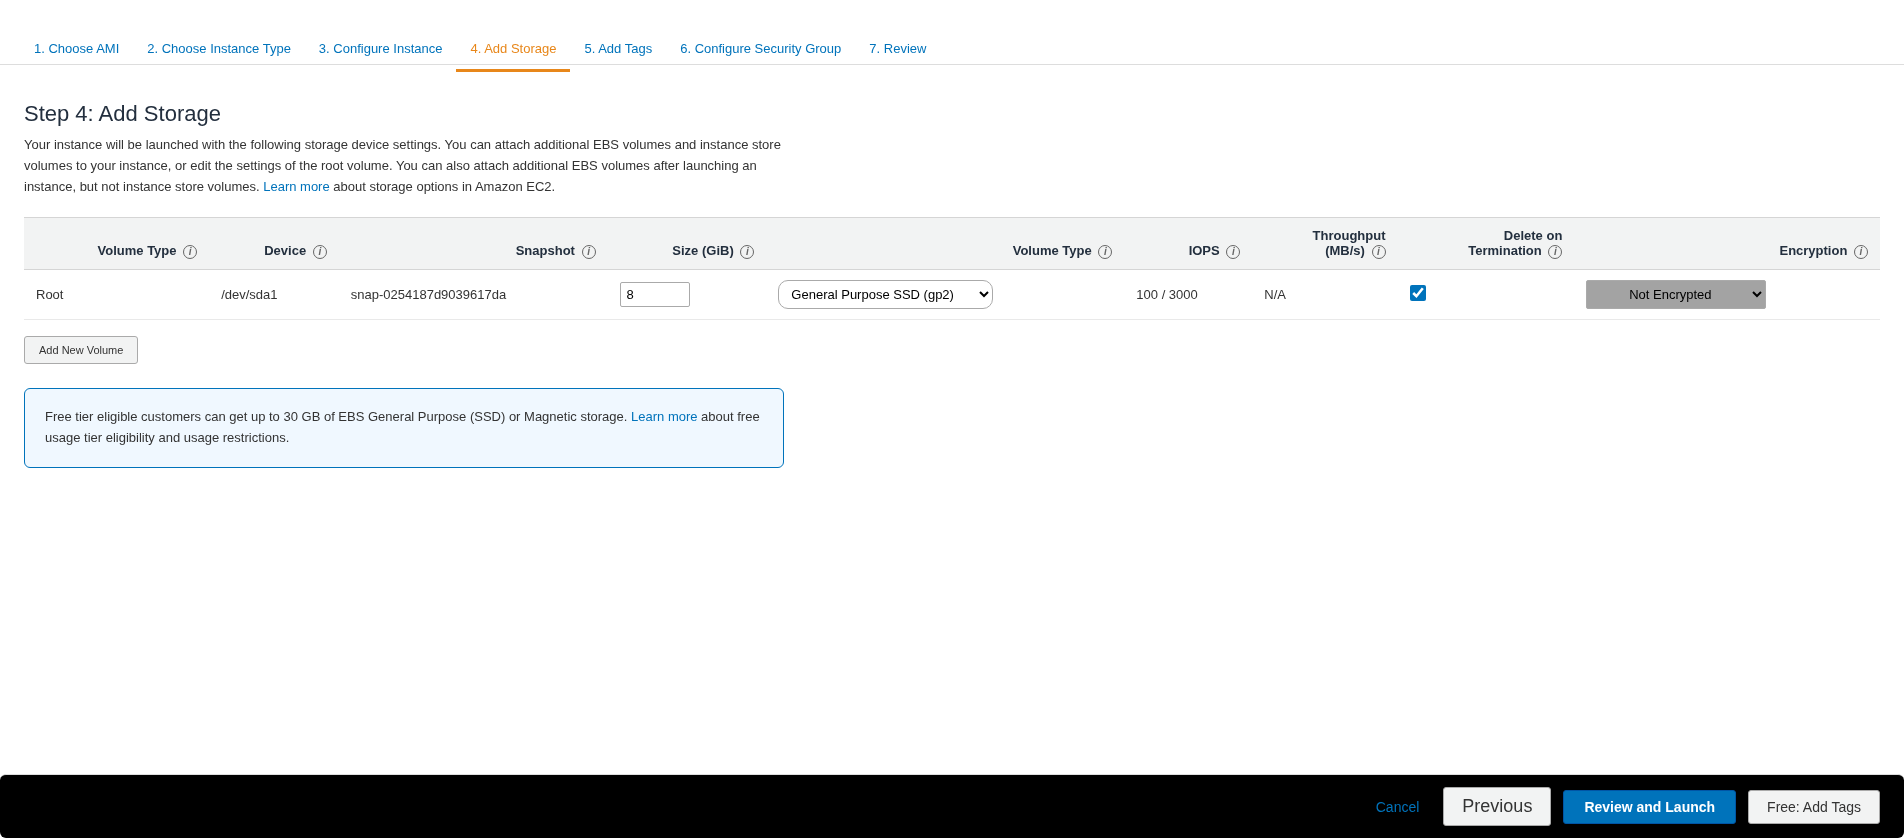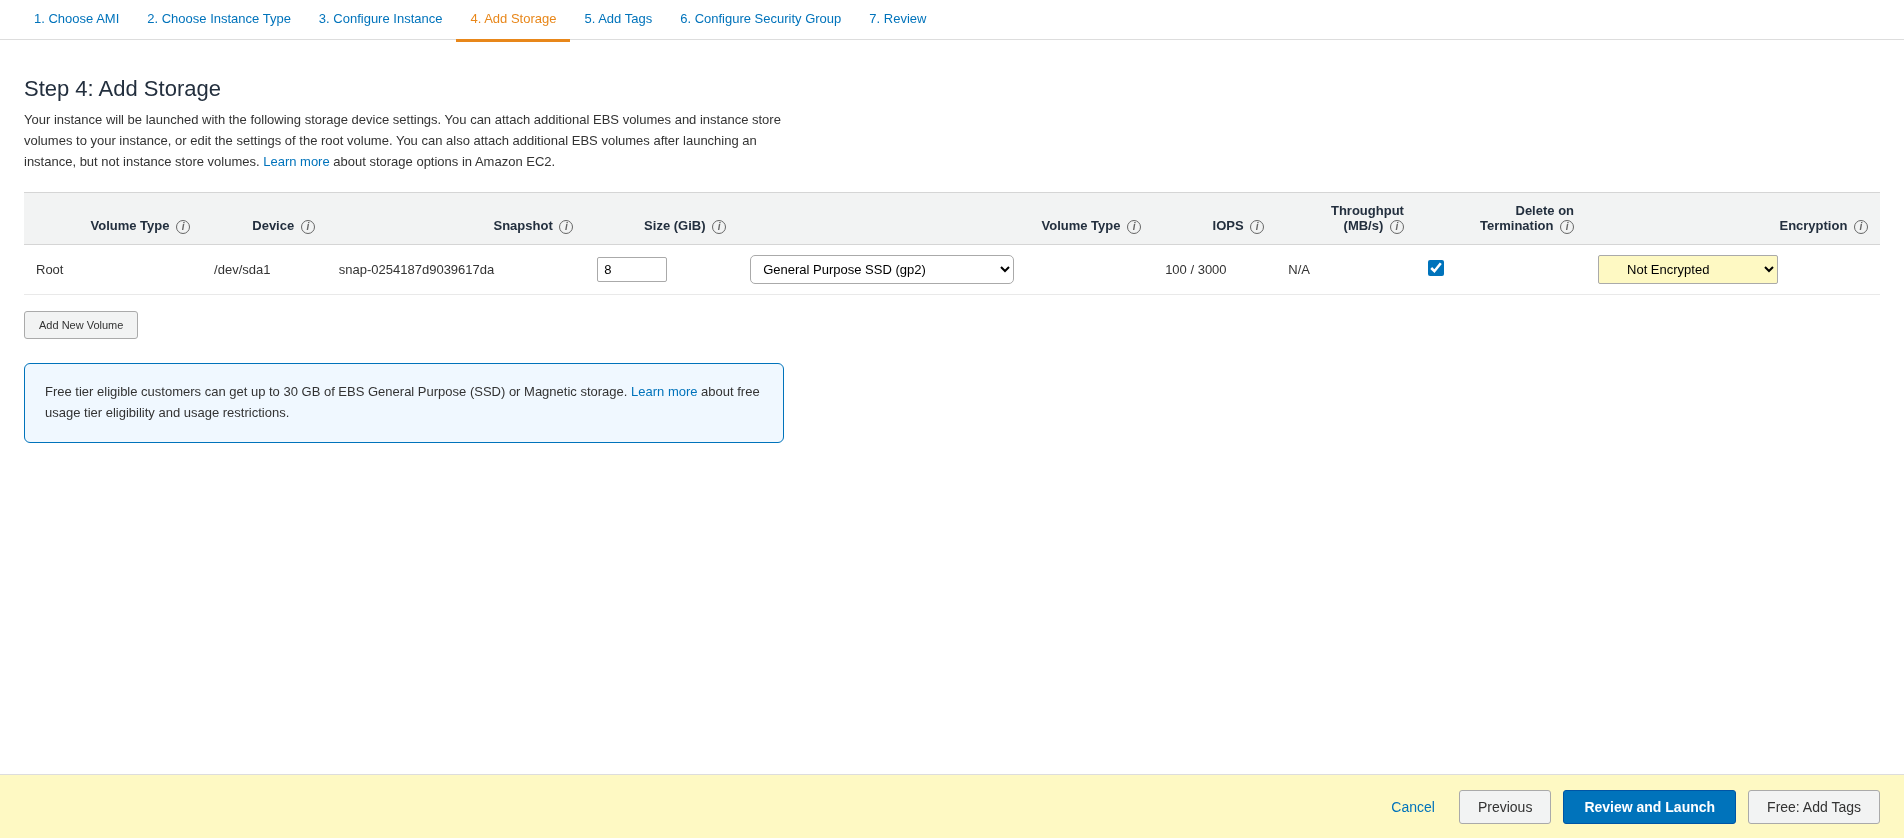--- a/index.html
+++ b/index.html
@@ -11,22 +11,23 @@
       min-height: 838px;
       position: relative;
     }
 
     
     .wizard-nav {
       display: flex;
       align-items: center;
       border-bottom: 1px solid #ddd;
       padding: 0 20px;
-      height: 40px;
+      height: 29px;
       gap: 0;
+      margin-top: 36px;
     }
     .wizard-step {
       display: flex;
       align-items: center;
       padding: 0 14px;
       height: 44px;
       color: #0073bb;
       font-size: 13px;
       cursor: pointer;
       white-space: nowrap;
@@ -122,37 +123,38 @@
 
     .size-input {
       width: 70px;
       padding: 4px 6px;
       border: 1px solid #aaa;
       border-radius: 2px;
       font-size: 13px;
     }
 
     .volume-type-select {
-      width: 264px;
+      width: 215px;
       padding: 5px 8px;
       border: 1px solid #aaa;
-      border-radius: 5px;
+      border-radius: 10px;
       font-size: 13px;
       background: #fff;
       cursor: pointer;
     }
 
     .encryption-select {
       width: 180px;
-      padding: 5px 24px;
+      padding: 5px 8px;
       border: 1px solid #aaa;
       border-radius: 2px;
       font-size: 13px;
-      background: #fef9c3;
-      cursor: pointer;
+      background: #a3a3a3;
+      cursor: pointer;
+      text-align: center;
     }
 
     .checkbox-blue {
       width: 16px;
       height: 16px;
       accent-color: #0073bb;
       cursor: pointer;
     }
 
     
@@ -184,44 +186,45 @@
       text-decoration: none;
     }
 
     
     .footer {
       position: fixed;
       bottom: 0;
       left: 0;
       right: 0;
       height: 64px;
-      background: #fef9c3;
+      background: #000000;
       border-top: 1px solid #ddd;
       display: flex;
       align-items: center;
       justify-content: flex-end;
       padding: 0 24px;
       gap: 12px;
+      border-radius: 6px;
     }
 
     .btn-cancel {
       background: transparent;
       border: none;
       color: #0073bb;
       font-size: 14px;
       cursor: pointer;
       padding: 8px 12px;
     }
 
     .btn-secondary {
       padding: 8px 18px;
       border: 1px solid #aaa;
       background: #f2f3f3;
       border-radius: 3px;
-      font-size: 14px;
+      font-size: 18px;
       color: #333;
       cursor: pointer;
     }
 
     .btn-primary {
       padding: 8px 20px;
       border: 1px solid #0055a5;
       background: #0073bb;
       border-radius: 3px;
       font-size: 14px;

